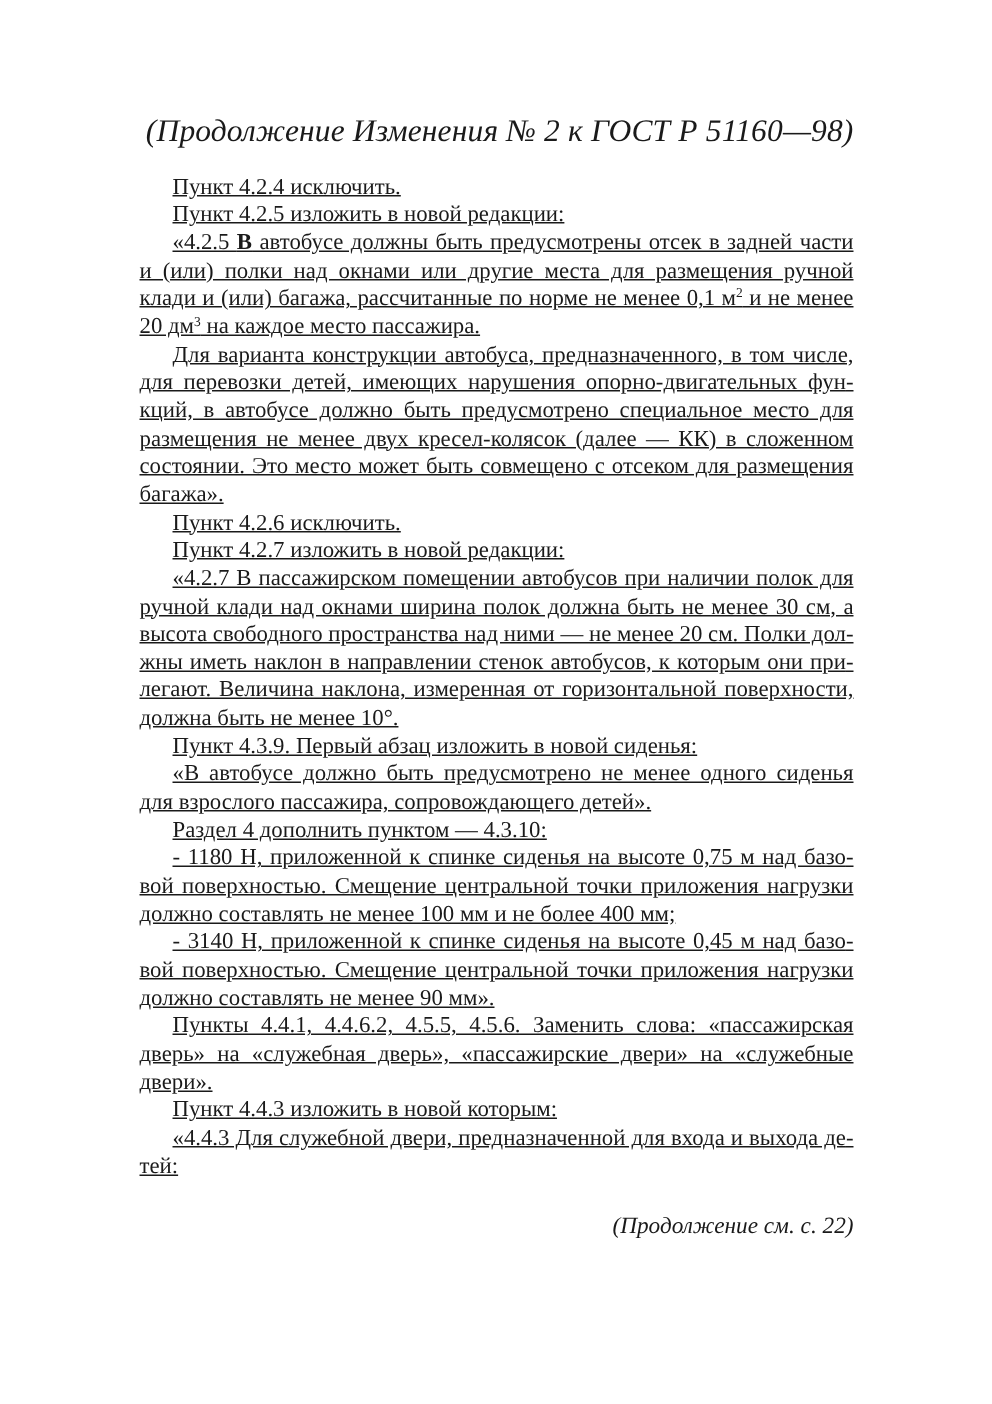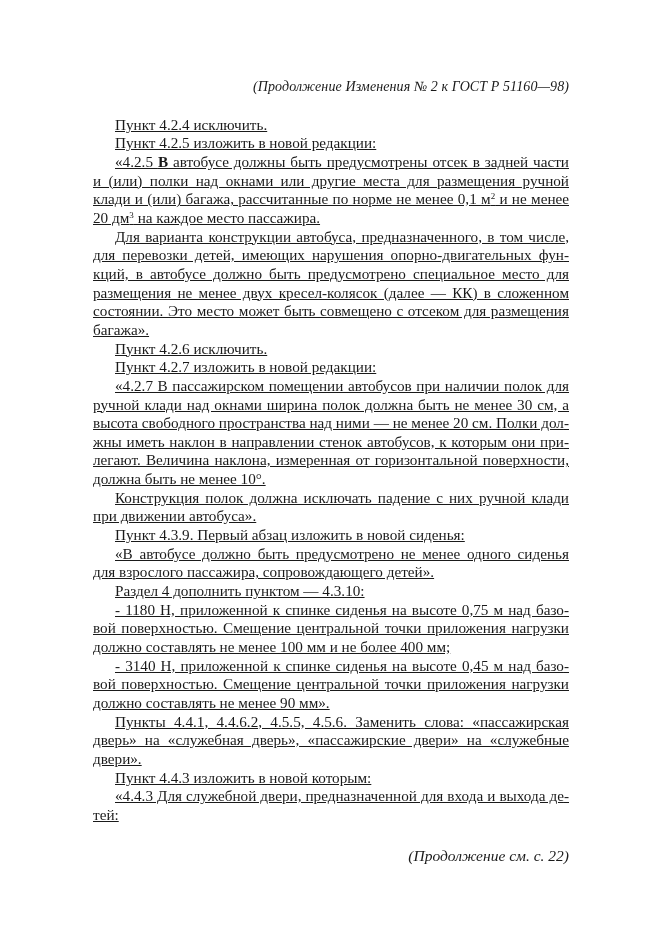--- a/index.html
+++ b/index.html
@@ -3,21 +3,21 @@
 <meta charset="utf-8">
 <style>
   html, body { margin: 0; padding: 0; background: #ffffff; }
   body { width: 661px; height: 936px; position: relative; overflow: hidden; }
   .page {
     position: absolute; left: 93px; top: 78px; width: 476px;
     font-family: "Liberation Serif", "DejaVu Serif", serif;
     font-size: 15.2px; line-height: 18.65px; color: #1a1a1a;
   }
   .header {
-    text-align: right; font-style: italic; font-size: 14px;
+    text-align: right; font-style: italic; font-size: 21px;
     margin-bottom: 19px; letter-spacing: 0.1px;
   }
   .footer {
     text-align: right; font-style: italic; font-size: 15.5px;
     margin-top: 22px;
   }
   p { margin: 0; text-align: justify; text-indent: 22px; hyphens: manual; text-decoration: underline; }
   p.last { text-align-last: left; }
   sup { font-size: 9px; line-height: 0; vertical-align: 5px; }
   b { font-weight: bold; }
@@ -28,21 +28,20 @@
 <div class="page">
   <div class="header">(Продолжение Изменения № 2 к ГОСТ  Р 51160—98)</div>
 
   <p class="last">Пункт 4.2.4 исключить.</p>
   <p class="last">Пункт 4.2.5 изложить в новой редакции:</p>
   <p class="last"><span>«4.2.5 </span><b>В</b><span> автобусе должны быть предусмотрены отсек в задней части и (или) полки над окнами или другие места для размещения ручной клади и (или) багажа, рассчитанные по норме не менее 0,1 м</span><sup>2</sup><span> и не менее 20 дм</span><sup>3</sup><span> на каждое место пассажира.</span></p>
   <p class="last">Для варианта конструкции автобуса, предназначенного, в том чис­ле, для перевозки детей, имеющих нарушения опорно-двигательных фун­кций, в автобусе должно быть предусмотрено специальное место для размещения не менее двух кресел-колясок (далее — КК) в сложенном состоянии. Это место может быть совмещено с отсеком для размещения багажа».</p>
   <p class="last">Пункт 4.2.6 исключить.</p>
   <p class="last">Пункт 4.2.7 изложить в новой редакции:</p>
   <p class="last">«4.2.7 В пассажирском помещении автобусов при наличии полок для ручной клади над окнами ширина полок должна быть не менее 30 см, а высота свободного пространства над ними — не менее 20 см. Полки дол­жны иметь наклон в направлении стенок автобусов, к которым они при­легают. Величина наклона, измеренная от горизонтальной поверхности, должна быть не менее 10°.</p>
-  <p class="last">Конструкция полок должна исключать падение с них ручной клади при движении автобуса».</p>
   <p class="last">Пункт 4.3.9. Первый абзац изложить в новой сиденья:</p>
   <p class="last">«В автобусе должно быть предусмотрено не менее одного сиденья для взрослого пассажира, сопровождающего детей».</p>
   <p class="last">Раздел 4 дополнить пунктом — 4.3.10:</p>
   <p class="last">- 1180 Н, приложенной к спинке сиденья на высоте 0,75 м над базо­вой поверхностью. Смещение центральной точки приложения нагрузки должно составлять не менее 100 мм и не более 400 мм;</p>
   <p class="last">- 3140 Н, приложенной к спинке сиденья на высоте 0,45 м над базо­вой поверхностью. Смещение центральной точки приложения нагрузки должно составлять не менее 90 мм».</p>
   <p class="last">Пункты 4.4.1, 4.4.6.2, 4.5.5, 4.5.6. Заменить слова: «пассажирская дверь» на «служебная дверь», «пассажирские двери» на «служебные двери».</p>
   <p class="last">Пункт 4.4.3 изложить в новой которым:</p>
   <p class="last">«4.4.3 Для служебной двери, предназначенной для входа и выхода де­тей:</p>
 
   <div class="footer">(Продолжение см. с. 22)</div>

